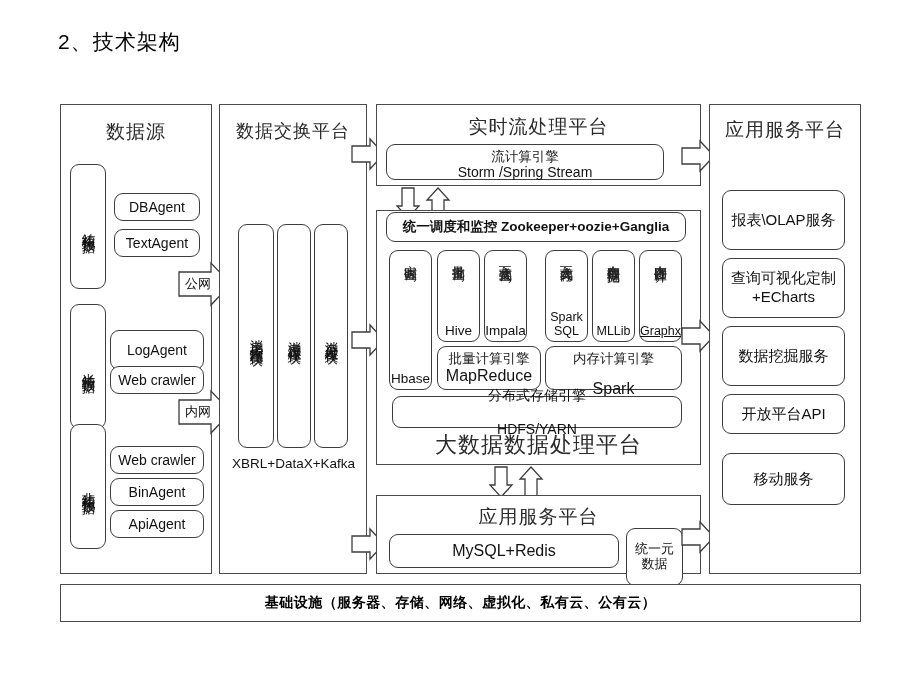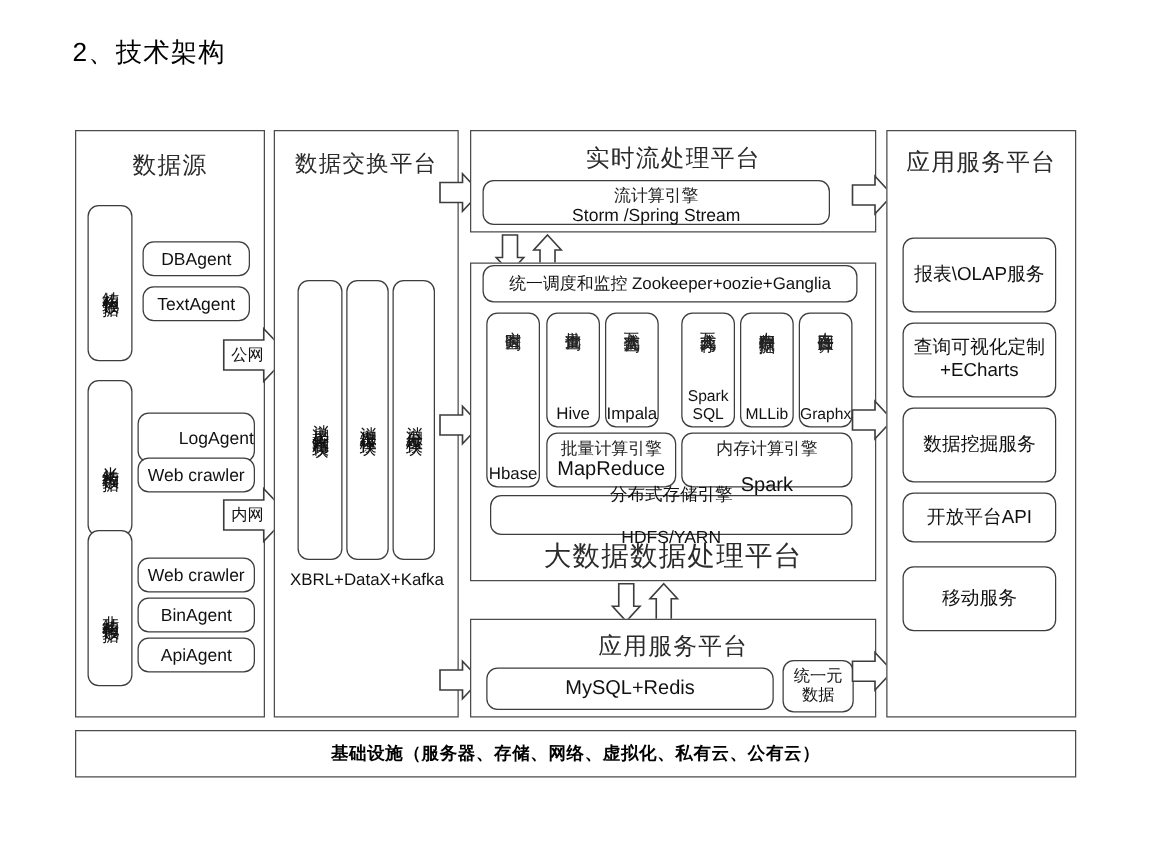--- a/index.html
+++ b/index.html
@@ -153,21 +153,21 @@
   <div class="rbox" style="left:114px; top:193px; width:86px; height:28px;">
     <span>DBAgent</span>
   </div>
   <div class="rbox" style="left:114px; top:229px; width:86px; height:28px;">
     <span>TextAgent</span>
   </div>
 
   <div class="vbox" style="left:70px; top:304px; width:36px; height:125px;">
     <span class="vtext">半结构数据</span>
   </div>
-  <div class="rbox" style="left:110px; top:330px; width:94px; height:40px;justify-content:flex-end;">
+  <div class="rbox" style="left:110px; top:330px; width:94px; height:40px;">
     <span>LogAgent</span>
   </div>
   <div class="rbox" style="left:110px; top:366px; width:94px; height:28px;">
     <span>Web crawler</span>
   </div>
 
   <div class="vbox" style="left:70px; top:424px; width:36px; height:125px;">
     <span class="vtext">非结构化数据</span>
   </div>
   <div class="rbox" style="left:110px; top:446px; width:94px; height:28px;">
@@ -240,21 +240,21 @@
     </svg>
   </div>
   <div class="arrow" style="left:426px; top:187px; width:24px; height:32px;">
     <svg width="24" height="32" viewBox="0 0 24 32">
       <path d="M12,1 L23,13 L18,13 L18,31 L6,31 L6,13 L1,13 Z" fill="#ffffff" stroke="#3d3d3d" stroke-width="1.3"></path>
     </svg>
   </div>
 
   <div class="panel" style="left:376px; top:210px; width:325px; height:255px;"></div>
 
-  <div class="rbox" style="left:386px; top:212px; width:300px; height:30px; font-size:13.5px;">
+  <div class="rbox" style="left:386px; top:212px; width:300px; height:30px; font-size:13.5px;font-weight:bold;">
     <span>统一调度和监控 Zookeeper+oozie+Ganglia</span>
   </div>
 
   <div class="vstack" style="left:389px; top:250px; width:43px; height:140px;">
     <span class="cn">实时查询</span>
     <span class="en">Hbase</span>
   </div>
 
   <div class="vstack" style="left:484px; top:250px; width:43px; height:92px;">
     <span class="cn">交互式查询</span>
@@ -272,21 +272,21 @@
   <div class="vstack" style="left:545px; top:250px; width:43px; height:92px;">
     <span class="cn">交互式内存</span>
     <span class="en" style="font-size:12.5px;">Spark SQL</span>
   </div>
   <div class="vstack" style="left:592px; top:250px; width:43px; height:92px;">
     <span class="cn">内存数据挖掘</span>
     <span class="en" style="font-size:12.5px;">MLLib</span>
   </div>
   <div class="vstack" style="left:639px; top:250px; width:43px; height:92px;">
     <span class="cn">内存图计算</span>
-    <span class="en" style="font-size:12.5px;">Graphx</span>
+    <span class="en" style="font-size:12.5px;text-decoration:underline;">Graphx</span>
   </div>
   <div class="rbox stack" style="left:545px; top:346px; width:137px; height:44px;gap:14px;">
     <span class="cn">内存计算引擎</span>
     <span class="en" style="font-size:16px;">Spark</span>
   </div>
 
   <div class="rbox" style="left:392px; top:396px; width:290px; height:32px; gap:18px;flex-direction:column;">
     <span>分布式存储引擎</span>
     <span>HDFS/YARN</span>
   </div>
@@ -303,21 +303,21 @@
       <path d="M12,1 L23,13 L18,13 L18,31 L6,31 L6,13 L1,13 Z" fill="#ffffff" stroke="#3d3d3d" stroke-width="1.3"></path>
     </svg>
   </div>
 
   <div class="panel" style="left:376px; top:495px; width:325px; height:79px;">
     <div class="panel-title" style="top:8px;">应用服务平台</div>
   </div>
   <div class="rbox" style="left:389px; top:534px; width:230px; height:34px; font-size:16px;">
     <span>MySQL+Redis</span>
   </div>
-  <div class="rbox small" style="left:626px; top:528px; width:57px; height:42px;">
+  <div class="rbox small" style="left:626px; top:528px; width:57px; height:58px;">
     <span style="display:block; width:42px; line-height:1.15;">统一元数据</span>
   </div>
 
   <div class="arrow" style="left:681px; top:140px; width:34px; height:32px;">
     <svg width="34" height="32" viewBox="0 0 34 32">
       <path d="M1,8 L19,8 L19,1 L33,16 L19,31 L19,24 L1,24 Z" fill="#ffffff" stroke="#3d3d3d" stroke-width="1.3"></path>
     </svg>
   </div>
   <div class="arrow" style="left:681px; top:320px; width:34px; height:32px;">
     <svg width="34" height="32" viewBox="0 0 34 32">

